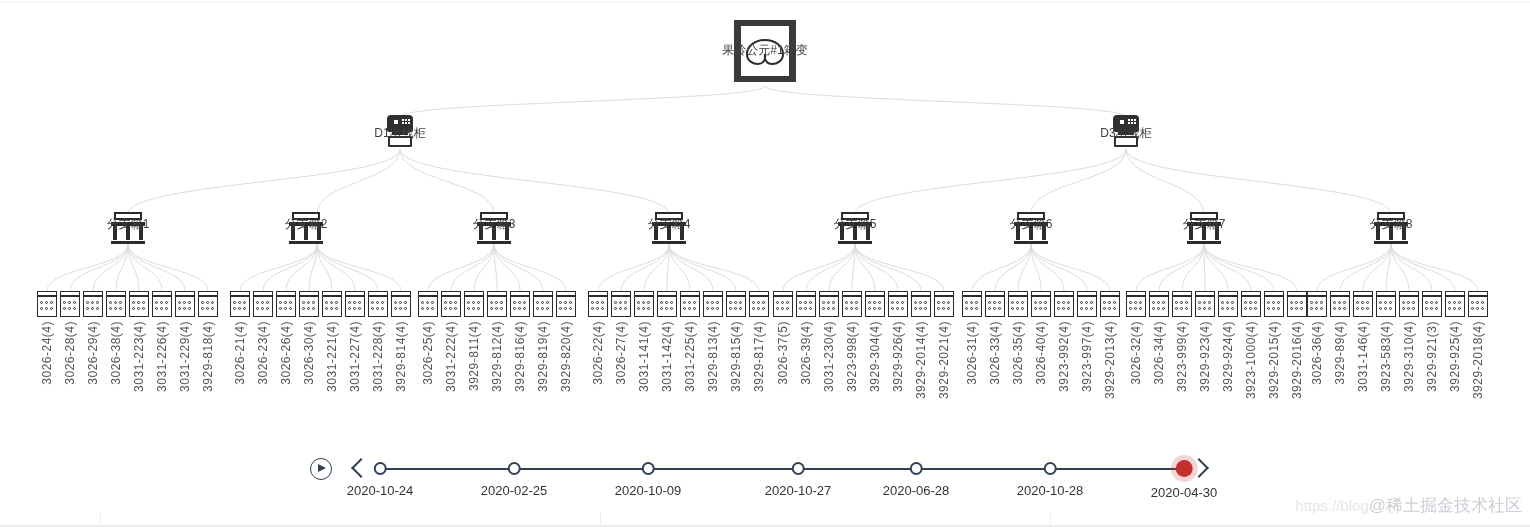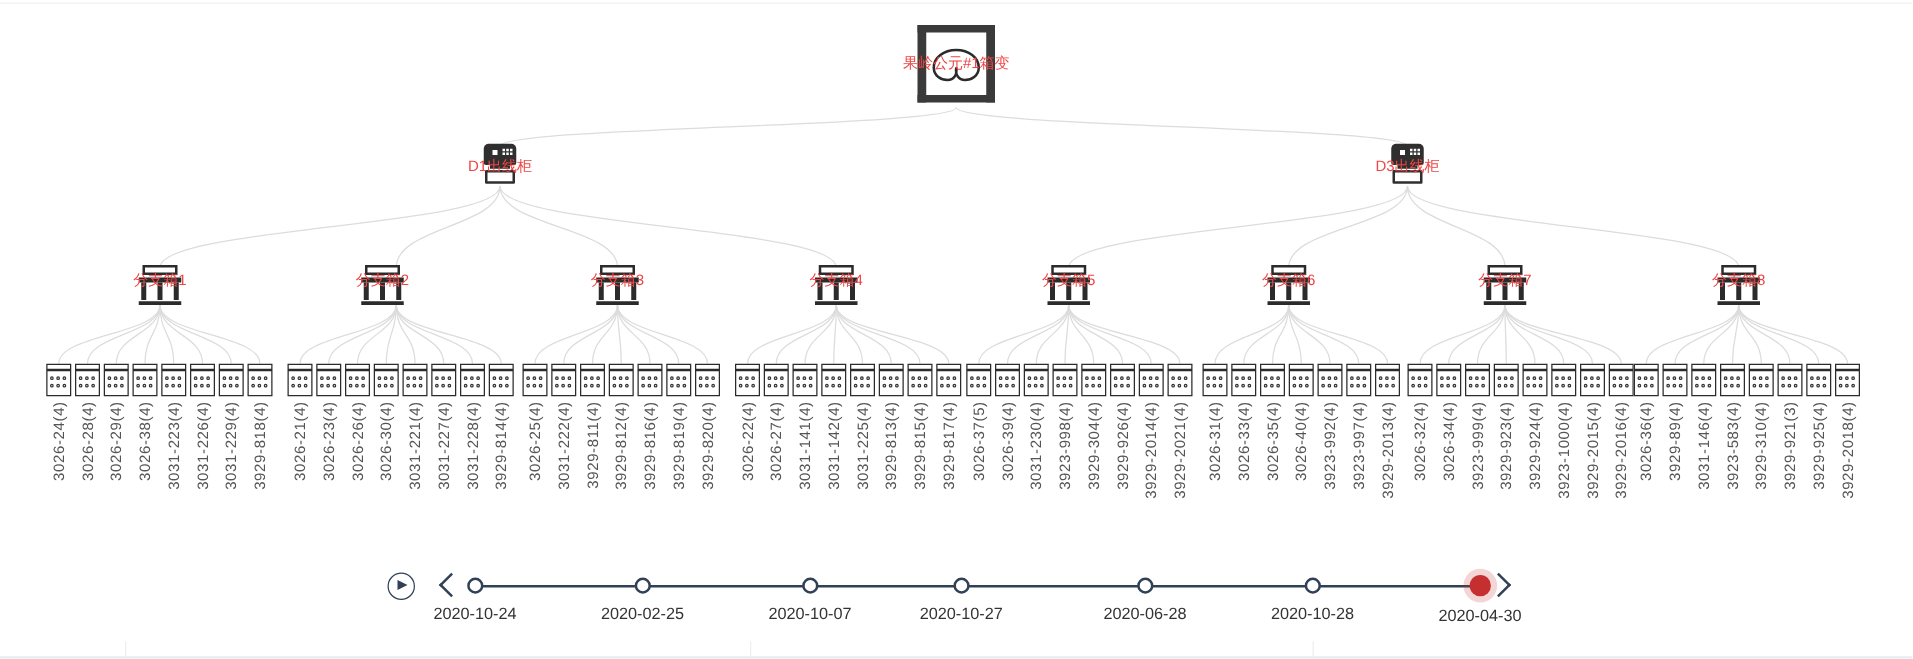--- a/index.html
+++ b/index.html
@@ -40,21 +40,21 @@
     position: absolute;
     transform: translate(-50%, 0);
     text-align: center;
     white-space: nowrap;
   }
   .node-label {
     position: absolute;
     left: 50%;
     transform: translateX(-50%);
     font-size: 12px;
-    color: #ef4444;
+    color: #404040;
     letter-spacing: 0px;
   }
 
   
   .ico-transformer {
     position: relative;
     width: 62px; height: 62px;
     margin: 0 auto;
   }
   .ico-transformer .frame-l,
@@ -1385,40 +1385,43 @@
         <div class="tl-tick" style="left:70px">
           <div class="tl-dot"></div>
           <div class="tl-date">2020-10-24</div>
         </div>
         <div class="tl-tick" style="left:204px">
           <div class="tl-dot"></div>
           <div class="tl-date">2020-02-25</div>
         </div>
         <div class="tl-tick" style="left:338px">
           <div class="tl-dot"></div>
-          <div class="tl-date">2020-10-07</div>
-        </div>
-        <div class="tl-tick" style="left:459px">
+          <div class="tl-date">2020-10-09</div>
+        </div>
+        <div class="tl-tick" style="left:488px">
           <div class="tl-dot"></div>
           <div class="tl-date">2020-10-27</div>
         </div>
         <div class="tl-tick" style="left:606px">
           <div class="tl-dot"></div>
           <div class="tl-date">2020-06-28</div>
         </div>
         <div class="tl-tick" style="left:740px">
           <div class="tl-dot"></div>
           <div class="tl-date">2020-10-28</div>
         </div>
         <div class="tl-tick current" style="left:874px">
           <div class="tl-dot"></div>
           <div class="tl-date">2020-04-30</div>
         </div>
       </div>
     <div class="tl-next"></div>
   </div>
 
+  <div class="watermark">
+    <span class="url">https://blog</span><span>@稀土掘金技术社区</span>
+  </div>
 
   <div class="bottom-rule"></div>
   <div class="bottom-tick" style="left:100px"></div>
   <div class="bottom-tick" style="left:600px"></div>
   <div class="bottom-tick" style="left:1050px"></div>
 </div>
 
 </body></html>

